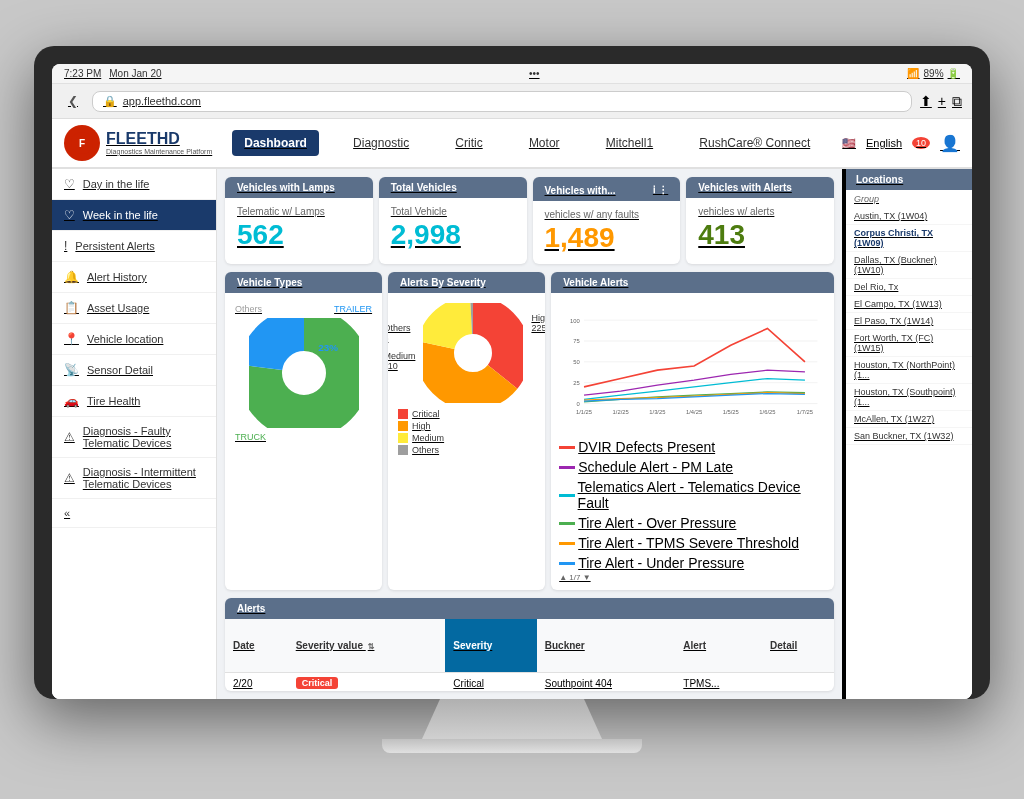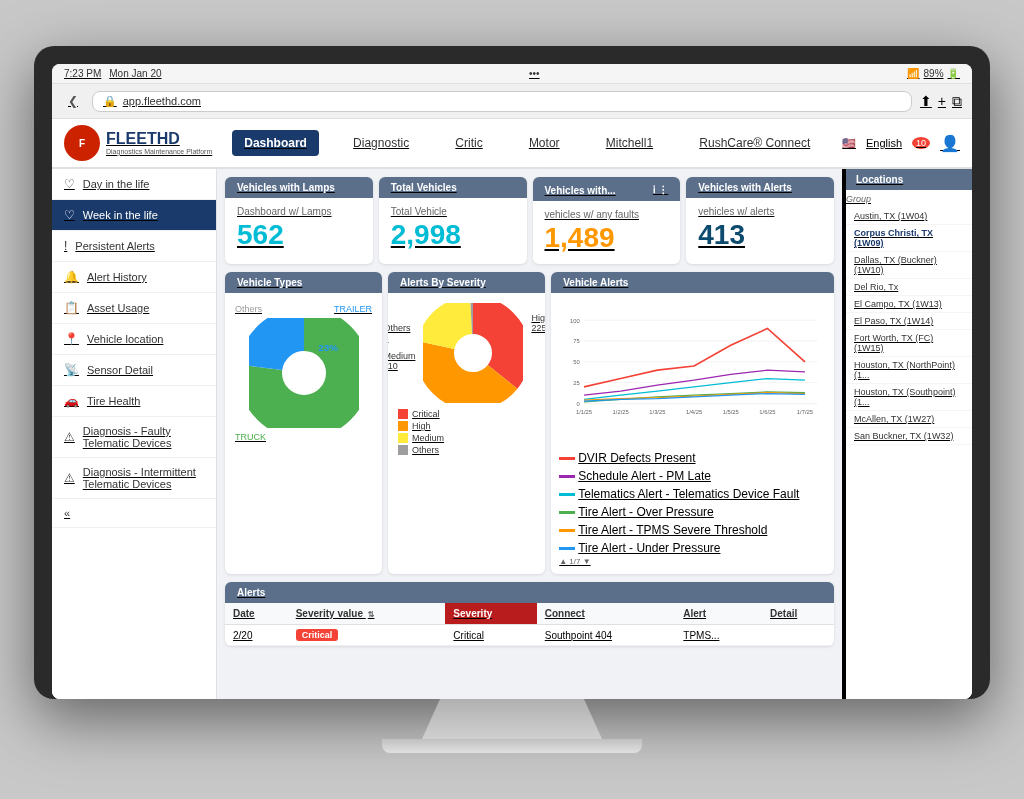--- a/index.html
+++ b/index.html
@@ -251,21 +251,21 @@
       margin-bottom: 2px;
     }
 
     .kpi-value {
       font-size: 28px;
       font-weight: 700;
     }
 
     .kpi-value.cyan { color: #00bcd4; }
     .kpi-value.orange { color: #ff9800; }
-    .kpi-value.red { color: #0c4a6e; }
+    .kpi-value.red { color: #4d7c0f; }
 
     
     .charts-row {
       display: grid;
       grid-template-columns: 1fr 1fr 1.8fr;
       gap: 6px;
     }
 
     .chart-card {
       background: #fff;
@@ -353,22 +353,22 @@
     
     .line-chart-container {
       width: 100%;
       position: relative;
     }
 
     .line-chart-legend {
       display: flex;
       flex-wrap: wrap;
       gap: 4px;
-      font-size: 12px;
-      margin-top: 16px;
+      font-size: 14px;
+      margin-top: 4px;
     }
 
     .legend-line-item {
       display: flex;
       align-items: center;
       gap: 3px;
     }
 
     .legend-line {
       width: 16px;
@@ -391,21 +391,21 @@
       padding: 5px 12px;
     }
 
     .alerts-table {
       width: 100%;
       font-size: 10px;
       border-collapse: collapse;
     }
 
     .alerts-table th {
-      padding: 5px 8px;
+      padding: 21px 8px;
       text-align: left;
       border-bottom: 1px solid #e0e0e0;
       color: #333;
       font-weight: 600;
       background: #f8f9fa;
       font-size: 10px;
     }
 
     .alerts-table td {
       padding: 4px 8px;
@@ -434,21 +434,21 @@
       font-size: 10px;
       font-weight: 600;
       color: #fff;
       background: #5b6f8a;
       padding: 5px 10px;
     }
 
     .location-group-label {
       font-size: 9px;
       color: #666;
-      padding: 4px 0;
+      padding: 4px 8px;
       font-style: italic;
     }
 
     .location-item {
       font-size: 9px;
       color: #333;
       padding: 3px 8px;
       cursor: pointer;
       border-bottom: 1px solid #f5f5f5;
     }
@@ -569,21 +569,21 @@
           <div class="sidebar-item">
             <span>«</span>
           </div>
         </aside>
 
         <div class="content-area">
 
           <div class="kpi-row">
             <div class="kpi-card">
               <div class="kpi-header">Vehicles with Lamps</div>
-              <div class="kpi-label">Dashboard w/ Lamps</div>
+              <div class="kpi-label">Telematic w/ Lamps</div>
               <div class="kpi-value cyan">562</div>
             </div>
             <div class="kpi-card">
               <div class="kpi-header">Total Vehicles</div>
               <div class="kpi-label">Total Vehicle</div>
               <div class="kpi-value cyan">2,998</div>
             </div>
             <div class="kpi-card">
               <div class="kpi-header" style="display:flex;justify-content:space-between;align-items:flex-end;">
                 <span>Vehicles with...</span>
@@ -742,22 +742,22 @@
           <div class="alerts-section">
             <div class="alerts-header">Alerts</div>
             <table class="alerts-table">
               <thead>
                 <tr>
                   <th>Date</th>
                   <th>
                     Severity value
                     <span class="sort-icon">⇅</span>
                   </th>
-                  <th style="background:#b91c1c; color:white;">Severity</th>
-                  <th>Connect</th>
+                  <th style="background:#0369a1; color:white;">Severity</th>
+                  <th>Buckner</th>
                   <th>Alert</th>
                   <th>Detail</th>
                 </tr>
               </thead>
               <tbody>
                 <tr>
                   <td>2/20</td>
                   <td>
                     <span class="severity-badge" style="background:#f44336;">Critical</span>
                   </td>

